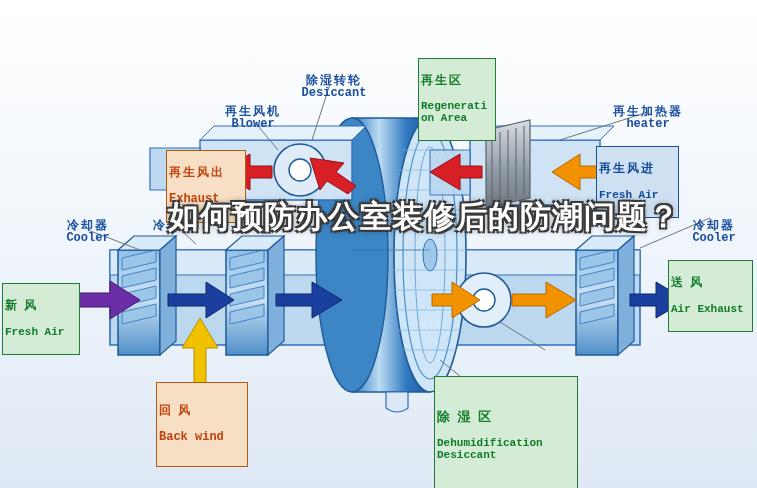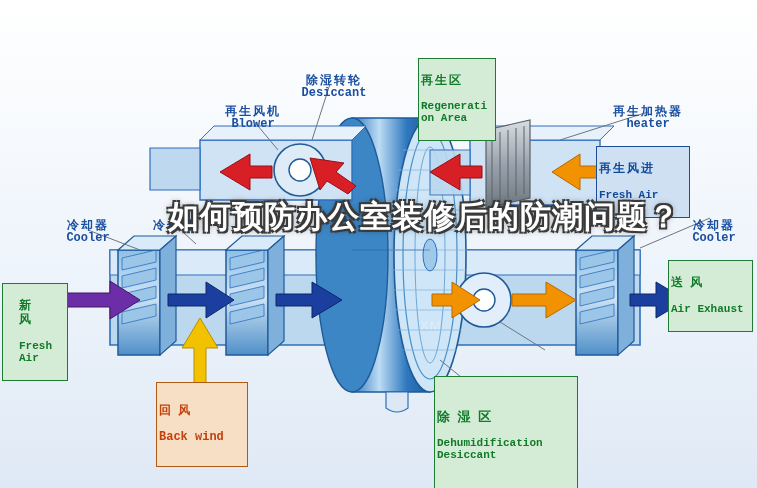--- a/index.html
+++ b/index.html
@@ -284,41 +284,45 @@
   <div class="plainlabel c-blue" style="left:594px; top:89px; width:108px; font-size:12px;">
     <span class="cn">再生加热器</span>
     <span class="en">heater</span>
   </div>
 
   <div class="plainlabel c-blue" style="left:206px; top:89px; width:94px; font-size:12px;">
     <span class="cn">再生风机</span>
     <span class="en">Blower</span>
   </div>
 
-
-  <div class="lbl box-blue" style="left:596px; top:146px; width:94px; padding:2px 2px; font-size:12px;">
+  <div class="lbl box-orange" style="left:166px; top:150px; width:80px; padding:2px 2px; font-size:12px;">
+    <span class="cn">再生风出</span>
+    <span class="en">Exhaust</span>
+  </div>
+
+  <div class="lbl box-blue" style="left:596px; top:146px; width:83px; padding:2px 2px; font-size:12px;">
     <span class="cn">再生风进</span>
     <span class="en" style="font-size:11px;">Fresh Air</span>
   </div>
 
   <div class="plainlabel c-blue" style="left:52px; top:203px; width:72px; font-size:12px;">
     <span class="cn">冷却器</span>
     <span class="en">Cooler</span>
   </div>
 
   <div class="plainlabel c-blue" style="left:138px; top:203px; width:72px; font-size:12px;">
     <span class="cn">冷却器</span>
   </div>
 
   <div class="plainlabel c-blue" style="left:678px; top:203px; width:72px; font-size:12px;">
     <span class="cn">冷却器</span>
     <span class="en">Cooler</span>
   </div>
 
-  <div class="lbl box-green" style="left:2px; top:283px; width:66px; padding:2px 16px; font-size:12px;">
+  <div class="lbl box-green" style="left:2px; top:283px; width:78px; padding:2px 2px; font-size:12px;">
     <span class="cn">新  风</span>
     <span class="en" style="font-size:11px;">Fresh Air</span>
   </div>
 
   <div class="lbl box-green" style="left:668px; top:260px; width:85px; padding:2px 2px; font-size:12px;">
     <span class="cn">送  风</span>
     <span class="en" style="font-size:11px;">Air Exhaust</span>
   </div>
 
   <div class="lbl box-orange" style="left:156px; top:382px; width:92px; padding:8px 2px; font-size:12px;">

